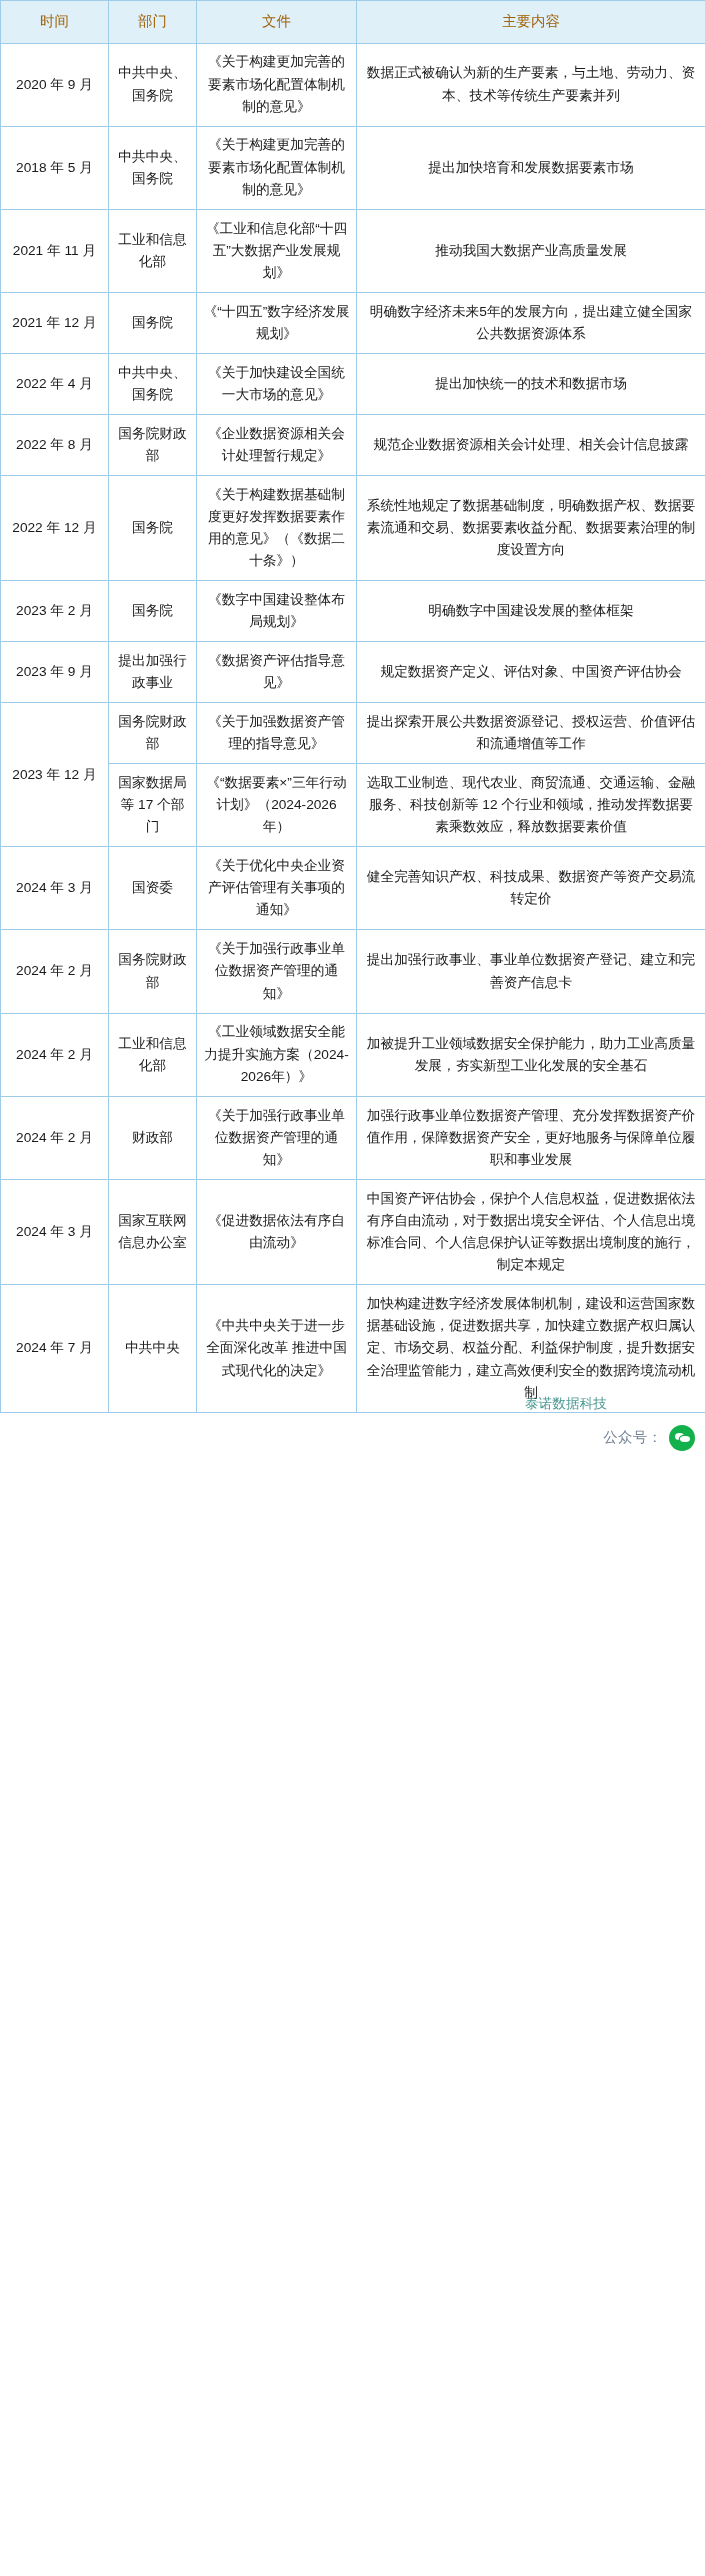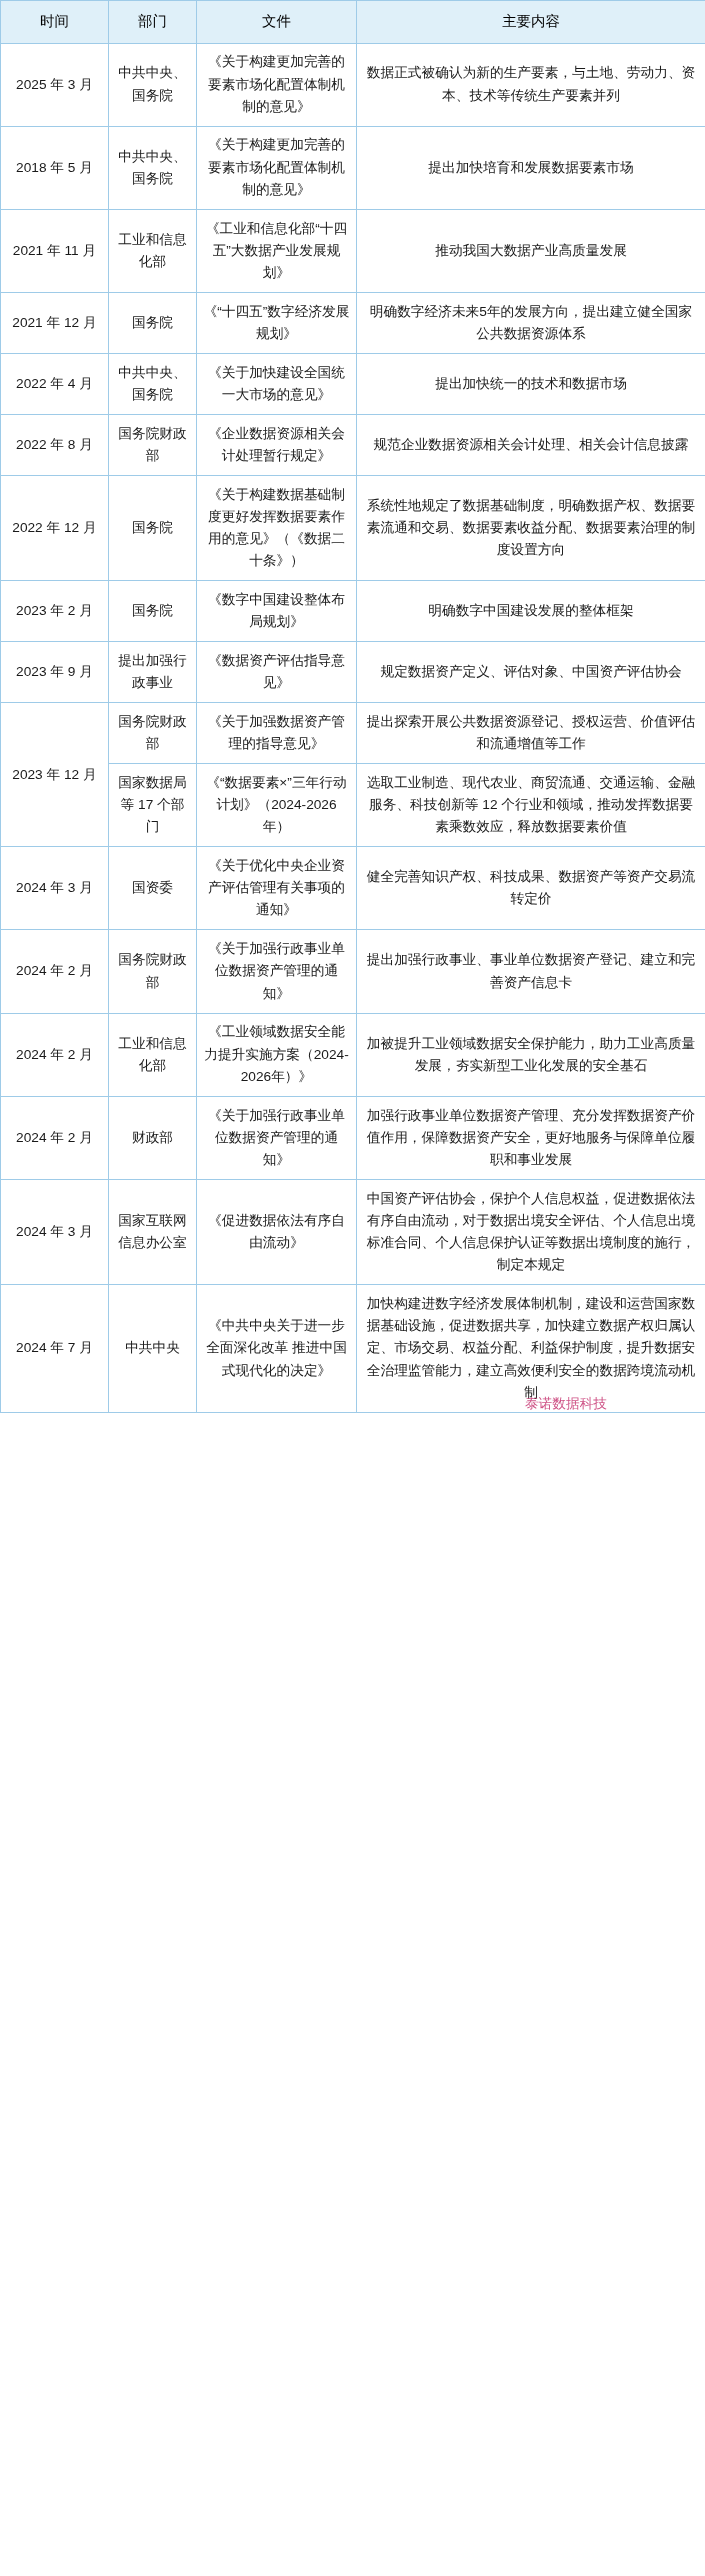--- a/index.html
+++ b/index.html
@@ -32,21 +32,21 @@
     line-height: 1.62;
     color: #1a1a1a;
     padding: 7.8px 6.5px;
     word-break: break-all;
   }
   table.policy thead th {
     background: #dff0f9;
     font-weight: normal;
     font-size: 14.4px;
     padding: 9.1px 5.2px;
-    color: #000000;
+    color: #a16207;
   }
   td.cell-content {
     text-align: center;
   }
   .footer-bar {
     width: 705px;
     height: 43px;
     position: relative;
     background: #ffffff;
   }
@@ -85,21 +85,21 @@
   .footer-text {
     font-size: 14.4px;
     color: #6f7f93;
     letter-spacing: 0.3px;
   }
   .watermark {
     position: absolute;
     right: 98px;
     bottom: 0px;
     font-size: 13.7px;
-    color: #be185d;
+    color: #0f766e;
     opacity: 0.75;
     white-space: nowrap;
   }
   .wm-wrap { position: relative; width: 705px; height: 0; }
 </style>
 </head>
 <body>
 
 <div class="doc">
 
@@ -113,21 +113,21 @@
     <thead>
       <tr>
         <th>时间</th>
         <th>部门</th>
         <th>文件</th>
         <th>主要内容</th>
       </tr>
     </thead>
     <tbody>
       <tr>
-        <td>2025 年 3 月</td>
+        <td>2020 年 9 月</td>
         <td>中共中央、国务院</td>
         <td>《关于构建更加完善的要素市场化配置体制机制的意见》</td>
         <td class="cell-content">数据正式被确认为新的生产要素，与土地、劳动力、资本、技术等传统生产要素并列</td>
       </tr>
       <tr>
         <td>2018 年 5 月</td>
         <td>中共中央、国务院</td>
         <td>《关于构建更加完善的要素市场化配置体制机制的意见》</td>
         <td class="cell-content">提出加快培育和发展数据要素市场</td>
       </tr>
@@ -220,15 +220,21 @@
         <td>《中共中央关于进一步全面深化改革 推进中国式现代化的决定》</td>
         <td class="cell-content">加快构建进数字经济发展体制机制，建设和运营国家数据基础设施，促进数据共享，加快建立数据产权归属认定、市场交易、权益分配、利益保护制度，提升数据安全治理监管能力，建立高效便利安全的数据跨境流动机制</td>
       </tr>
     </tbody>
   </table>
 
   <div class="wm-wrap">
     <div class="watermark">泰诺数据科技</div>
   </div>
 
+  <div class="footer-bar">
+    <div class="footer-inner">
+      <span class="footer-text">公众号：</span>
+      <span class="footer-logo"></span>
+    </div>
+  </div>
 
 </div>
 
 
 </body></html>

